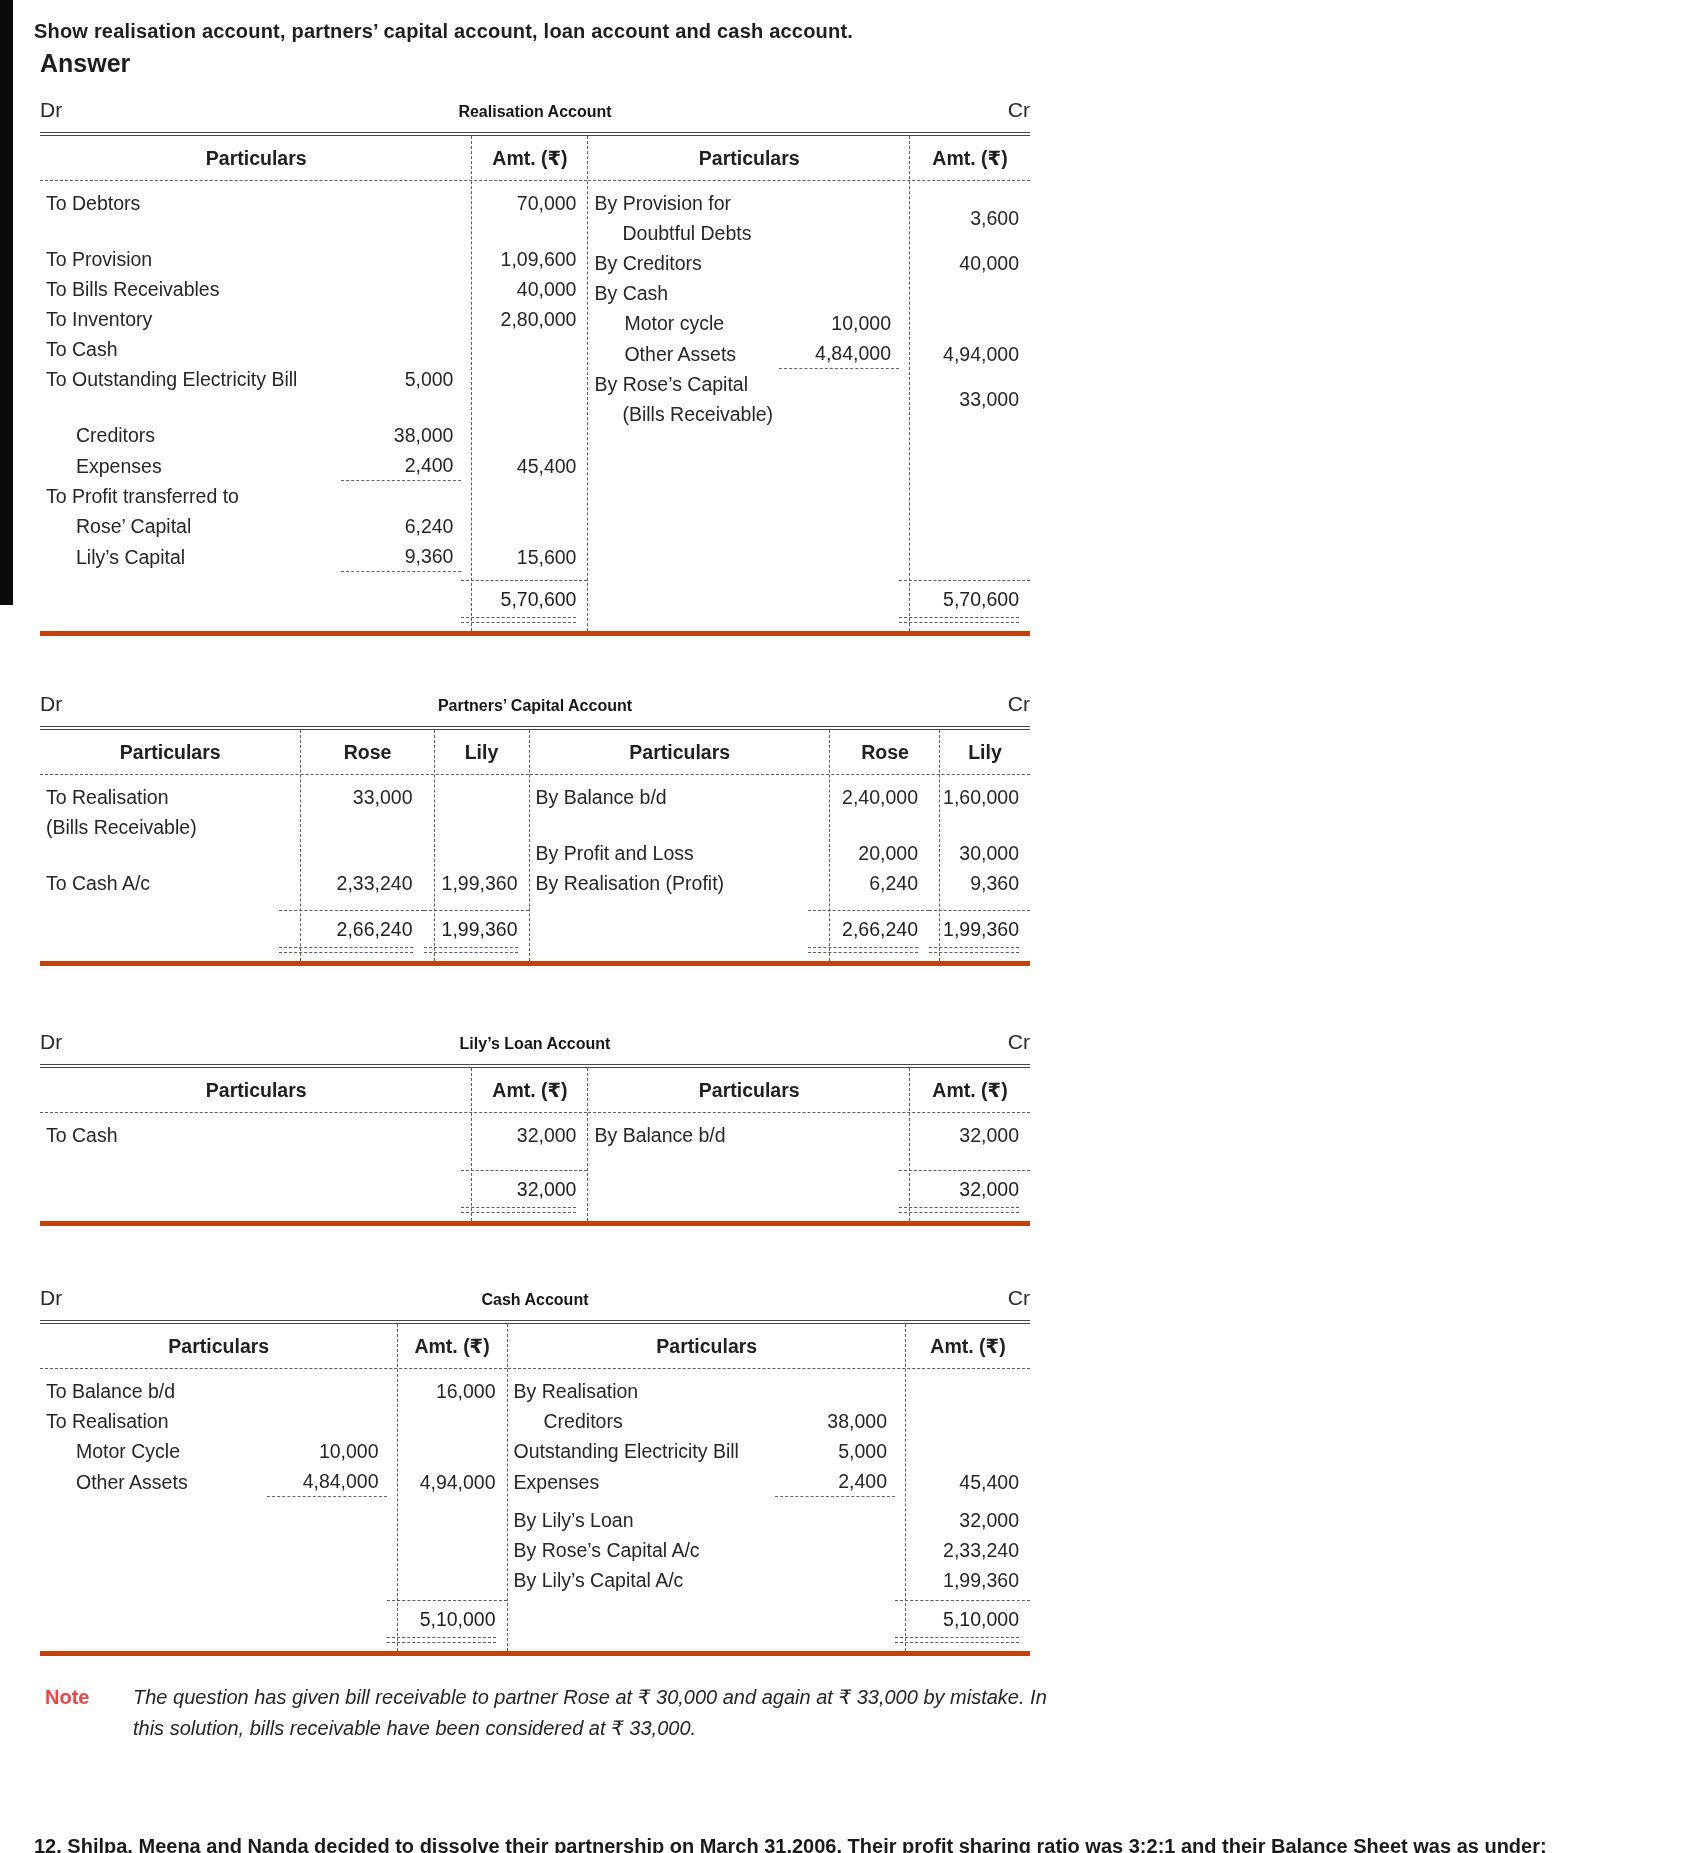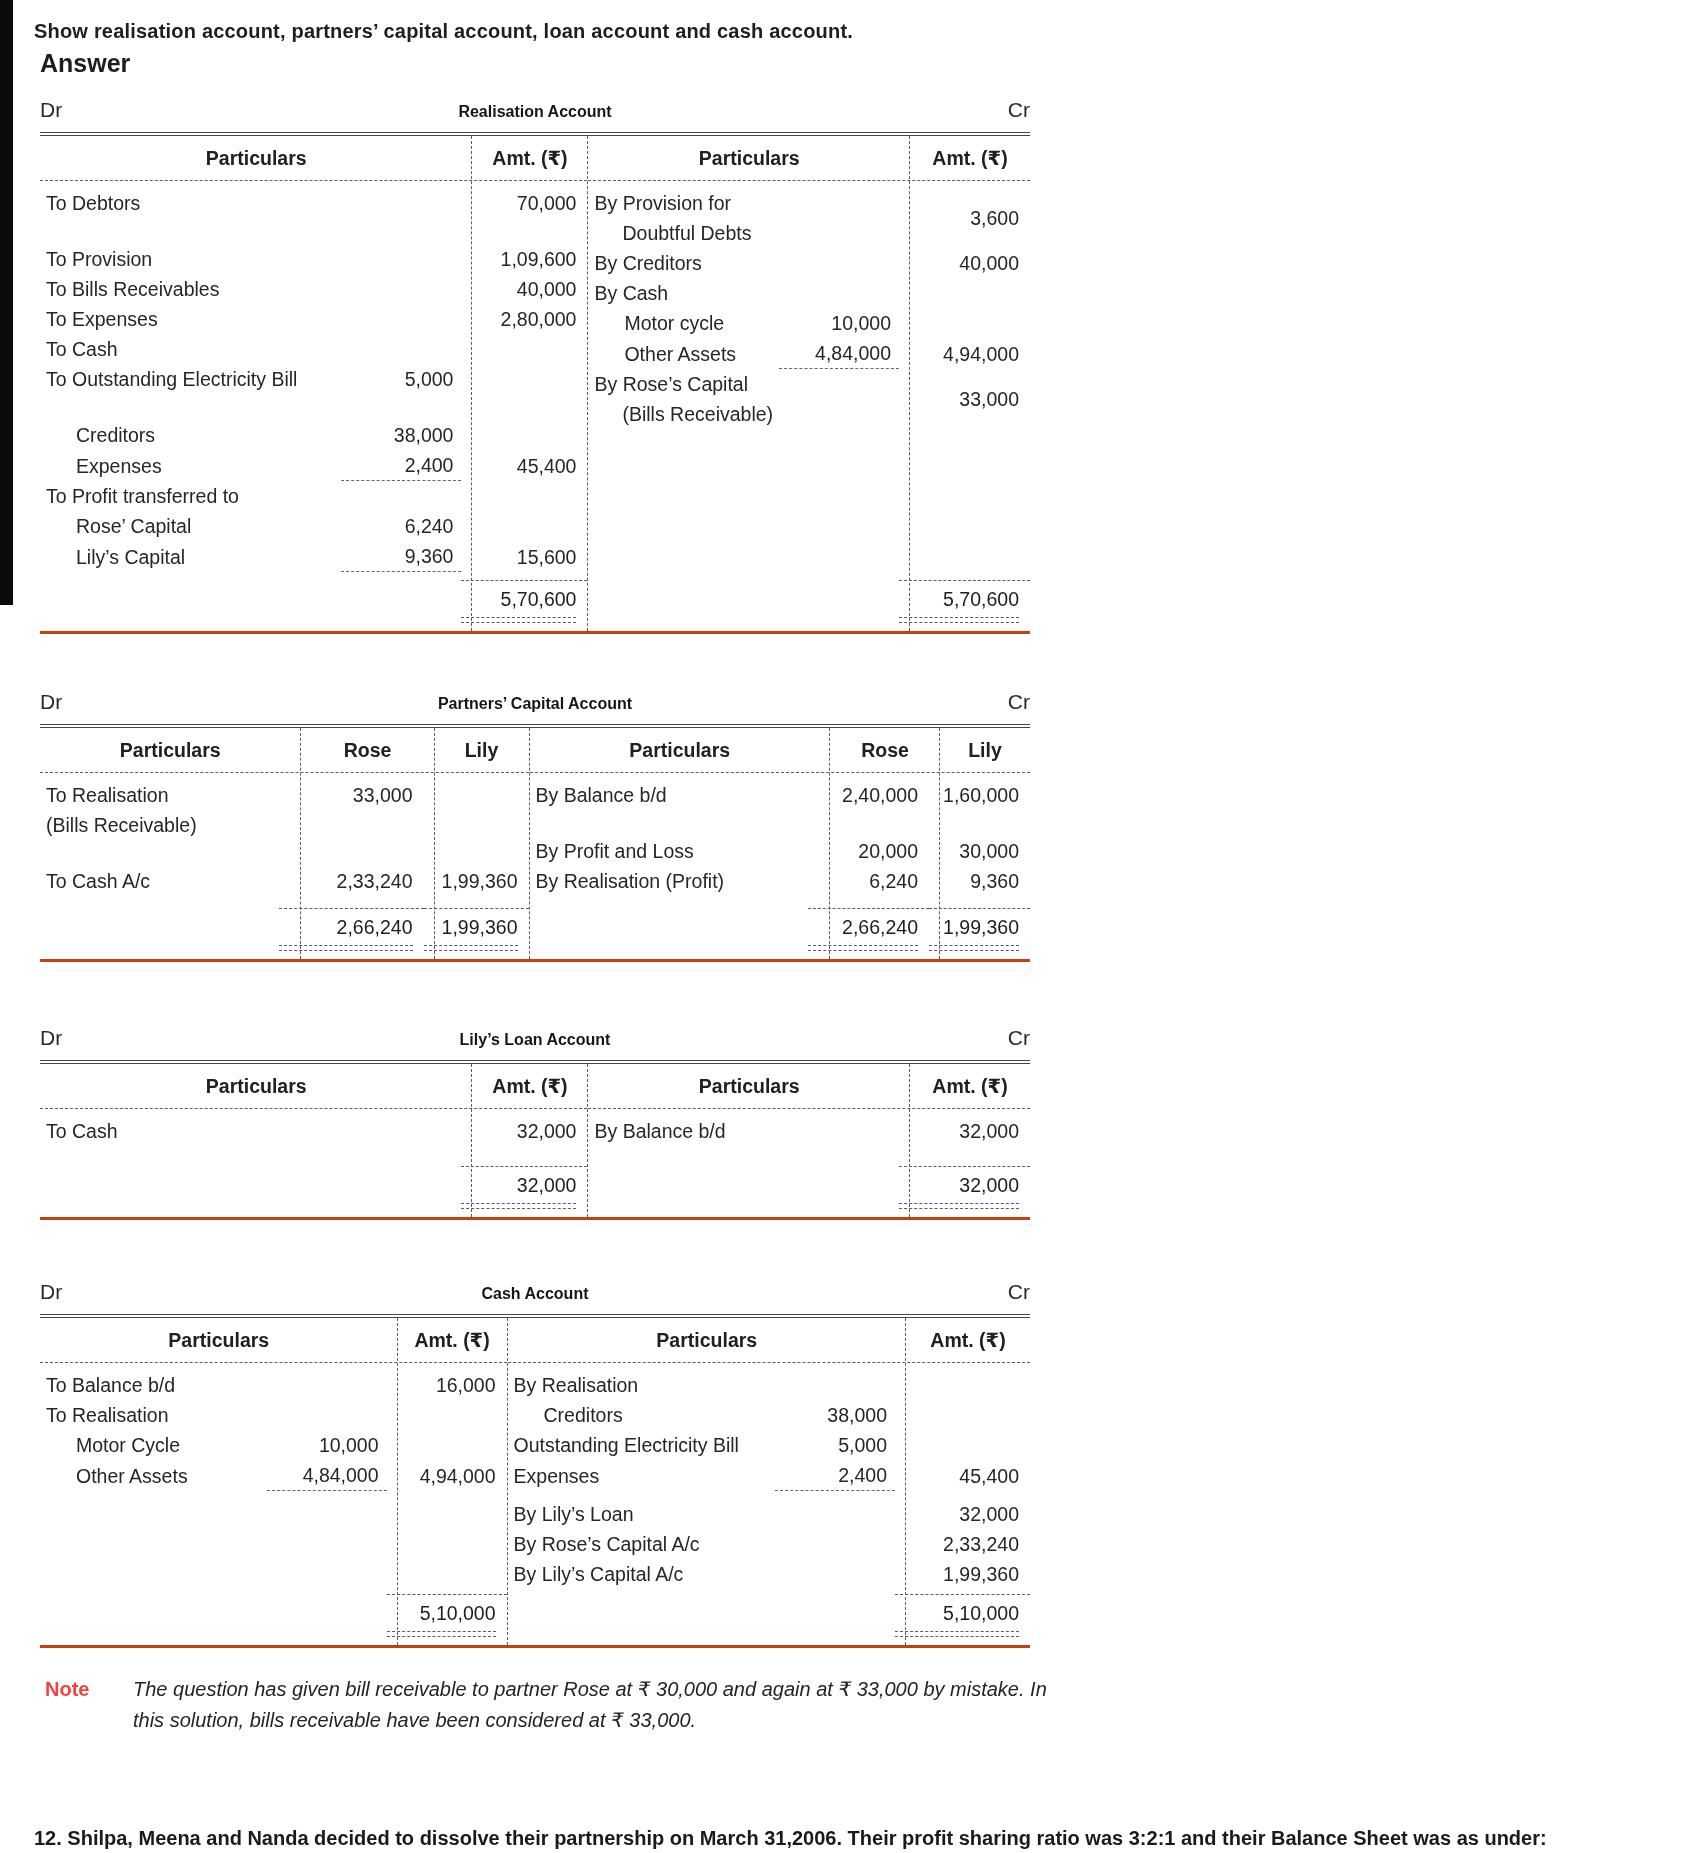--- a/index.html
+++ b/index.html
@@ -12,21 +12,21 @@
   .content{padding:20px 0 0 40px;}
   .q-line{font-size:20px;font-weight:bold;margin:0 0 6px -6px;letter-spacing:.2px;}
   .answer{font-size:25px;font-weight:bold;margin:6px 0 20px 0;}
   .account{width:990px;margin-bottom:56px;}
   .acct-head{display:flex;align-items:baseline;margin-bottom:10px;}
   .drcr{font-size:21px;color:#2a2a2a;width:60px;}
   .drcr.cr{text-align:right;}
   .acct-title{flex:1;text-align:center;font-size:16px;font-weight:bold;color:#161616;}
   .t{
     display:flex;width:990px;
-    border-top:4px double #474747;border-bottom:3px solid #c2410c;
+    border-top:4px double #474747;border-bottom:5px solid #c2410c;
   }
   .half{position:relative;display:flex;flex-direction:column;padding-bottom:8px;}
   .half.left{border-right:1px dashed #5c5c5c;}
   .vline{position:absolute;top:0;bottom:0;width:0;border-left:1px dashed #5c5c5c;}
   .hrow{display:flex;align-items:center;min-height:44px;border-bottom:1px dashed #5c5c5c;
         font-weight:bold;font-size:19.5px;color:#202020;}
   .hcell{text-align:center;}
   .hlbl{flex:1;}
   .rows{display:flex;flex-direction:column;padding-top:7px;flex:1;}
   .t-row{display:flex;align-items:center;font-size:19.5px;line-height:30px;color:#262626;}
@@ -101,21 +101,21 @@
                 <div class="lbl">To Provision</div>
                 <div class="num inner"></div>
                 <div class="num amt">1,09,600</div>
               </div>
               <div class="t-row">
                 <div class="lbl">To Bills Receivables</div>
                 <div class="num inner"></div>
                 <div class="num amt">40,000</div>
               </div>
               <div class="t-row">
-                <div class="lbl">To Expenses</div>
+                <div class="lbl">To Inventory</div>
                 <div class="num inner"></div>
                 <div class="num amt">2,80,000</div>
               </div>
               <div class="t-row">
                 <div class="lbl">To Cash</div>
                 <div class="num inner"></div>
                 <div class="num amt"></div>
               </div>
               <div class="t-row">
                 <div class="lbl">To Outstanding Electricity Bill</div>

